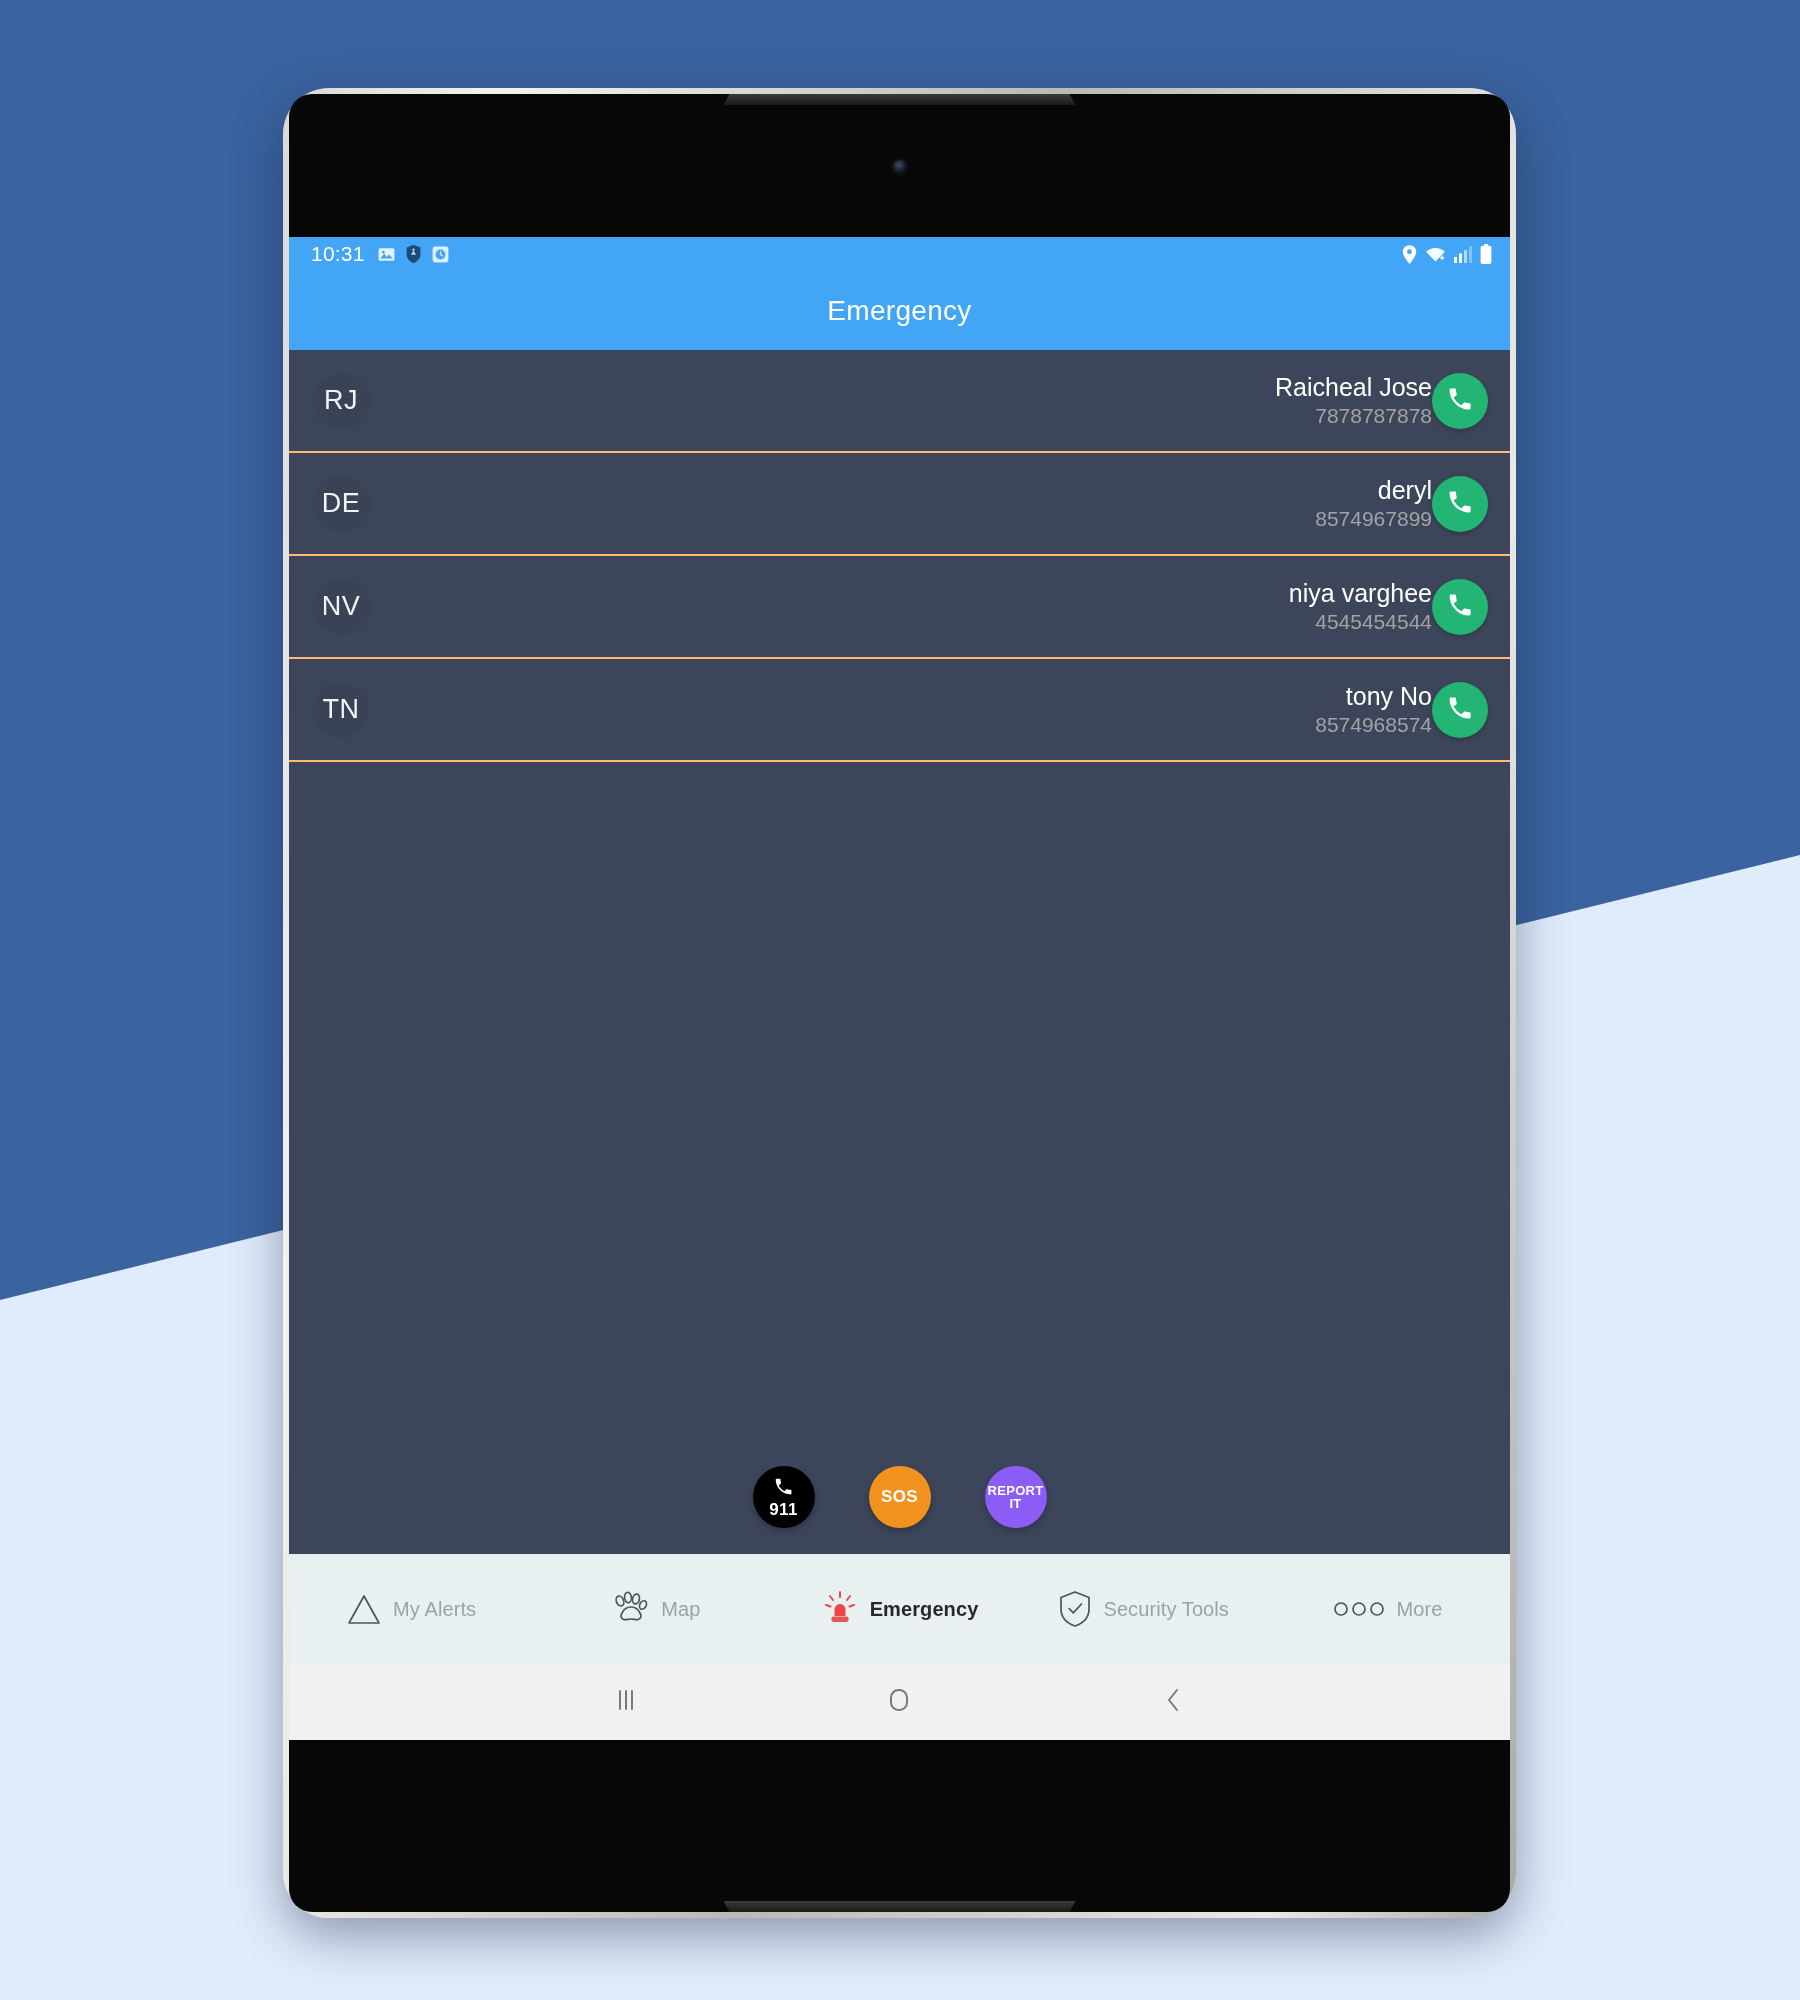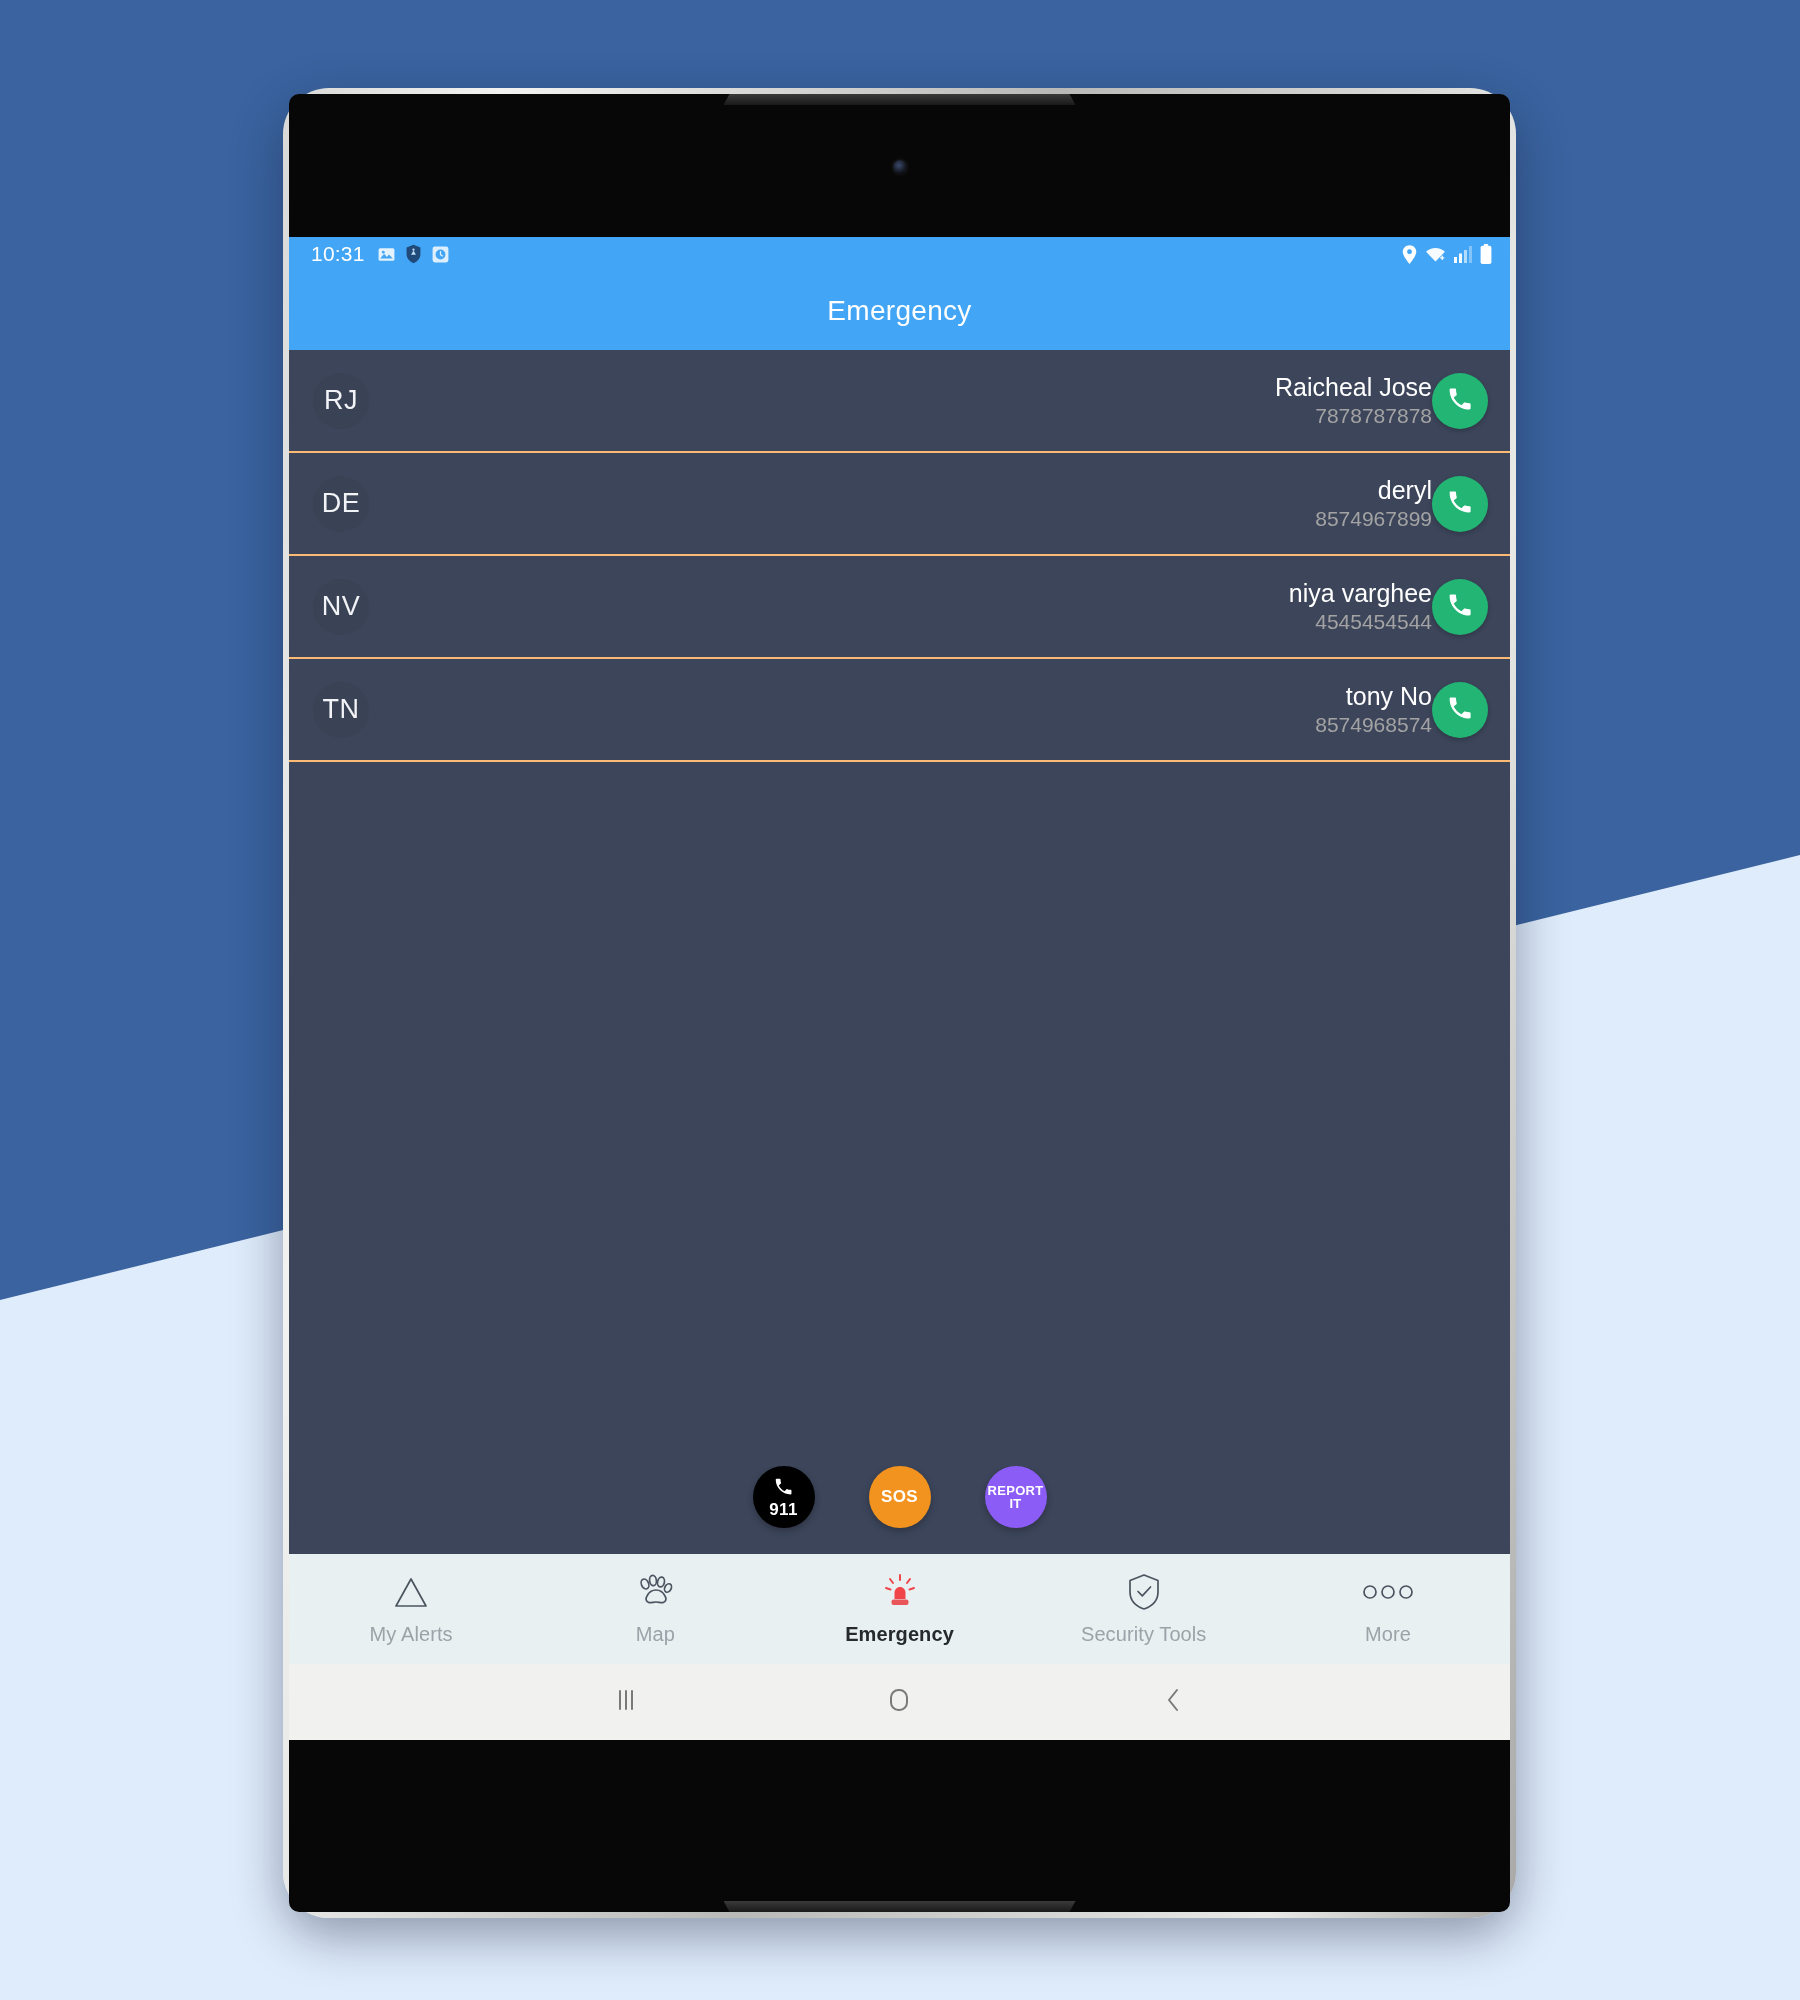--- a/index.html
+++ b/index.html
@@ -42,21 +42,21 @@
     background: linear-gradient(100deg, #d8d8d6 0%, #f2f2f0 14%, #b9b9b7 50%, #e9e9e7 84%, #a8a8a6 100%);
     padding: 6px;
     z-index: 5;
     box-shadow: 0 18px 50px rgba(20,30,55,.40);
   }
   #device-inner {
     position: relative;
     width: 100%;
     height: 100%;
     background: #070707;
-    border-radius: 10px;
+    border-radius: 23px;
     overflow: hidden;
   }
   .speaker-notch {
     position: absolute;
     left: 50%;
     transform: translateX(-50%);
     width: 352px;
     height: 11px;
     background: linear-gradient(180deg, #3a3a3a, #1a1a1a);
     z-index: 3;
@@ -231,21 +231,21 @@
   #bottomnav {
     flex: 0 0 auto;
     height: 110px;
     background: #e9f0f2;
     display: flex;
     align-items: stretch;
   }
   .nav-item {
     flex: 1 1 0;
     display: flex;
-    flex-direction: column;
+    flex-direction: row;
     align-items: center;
     justify-content: center;
     gap: 11px;
     cursor: pointer;
   }
   .nav-icon { height: 40px; display: flex; align-items: center; justify-content: center; }
   .nav-label {
     font-size: 20px;
     color: #9aa3a8;
     letter-spacing: .1px;

